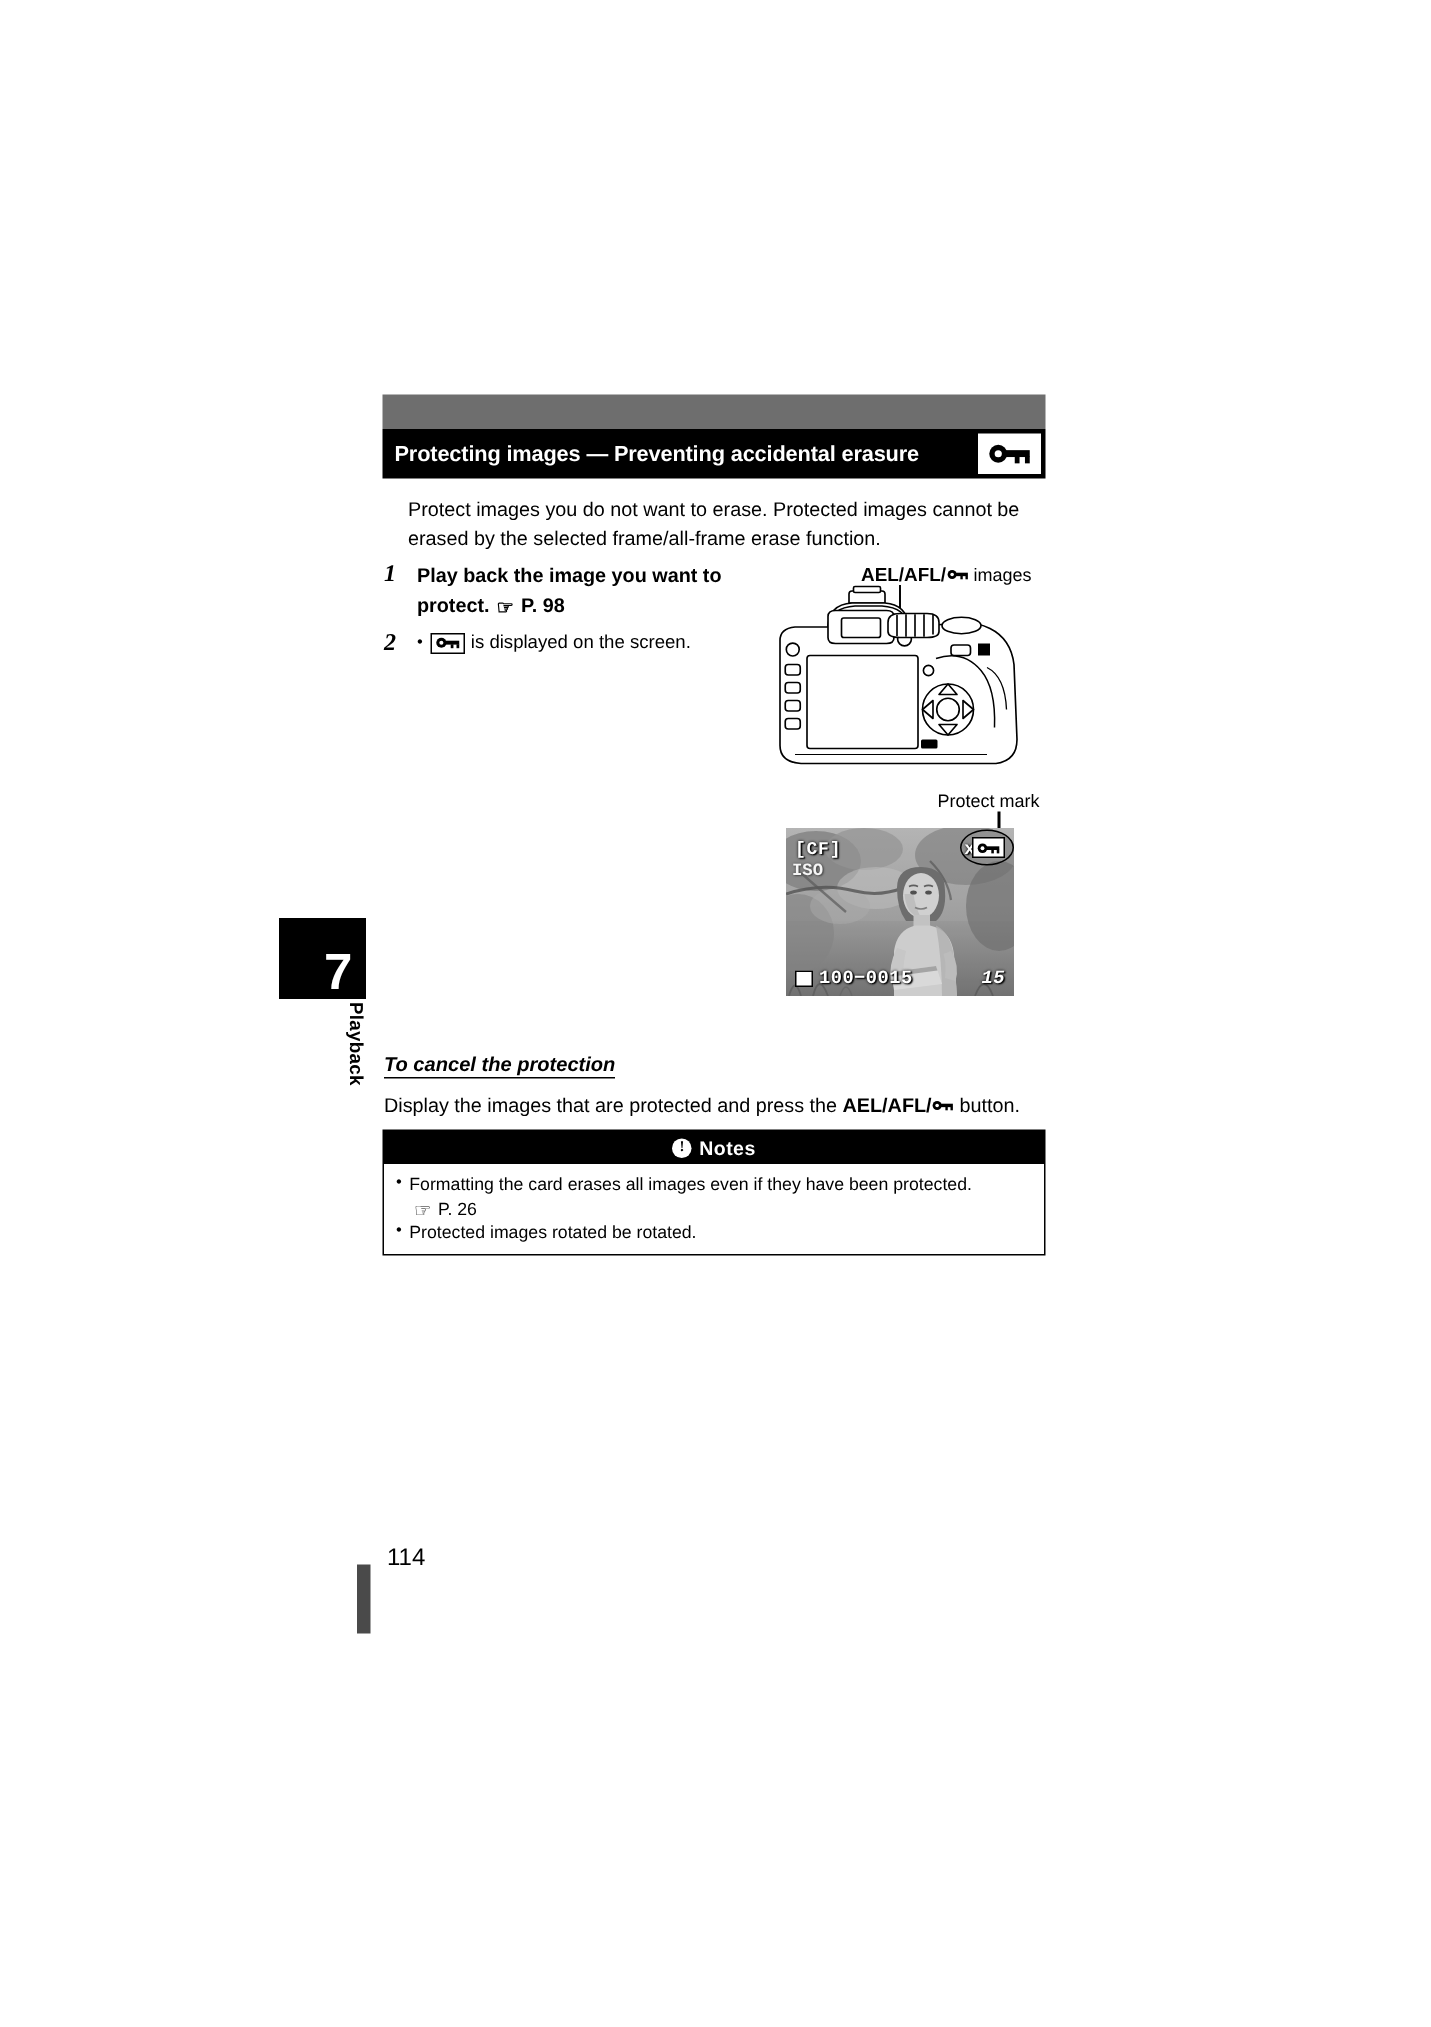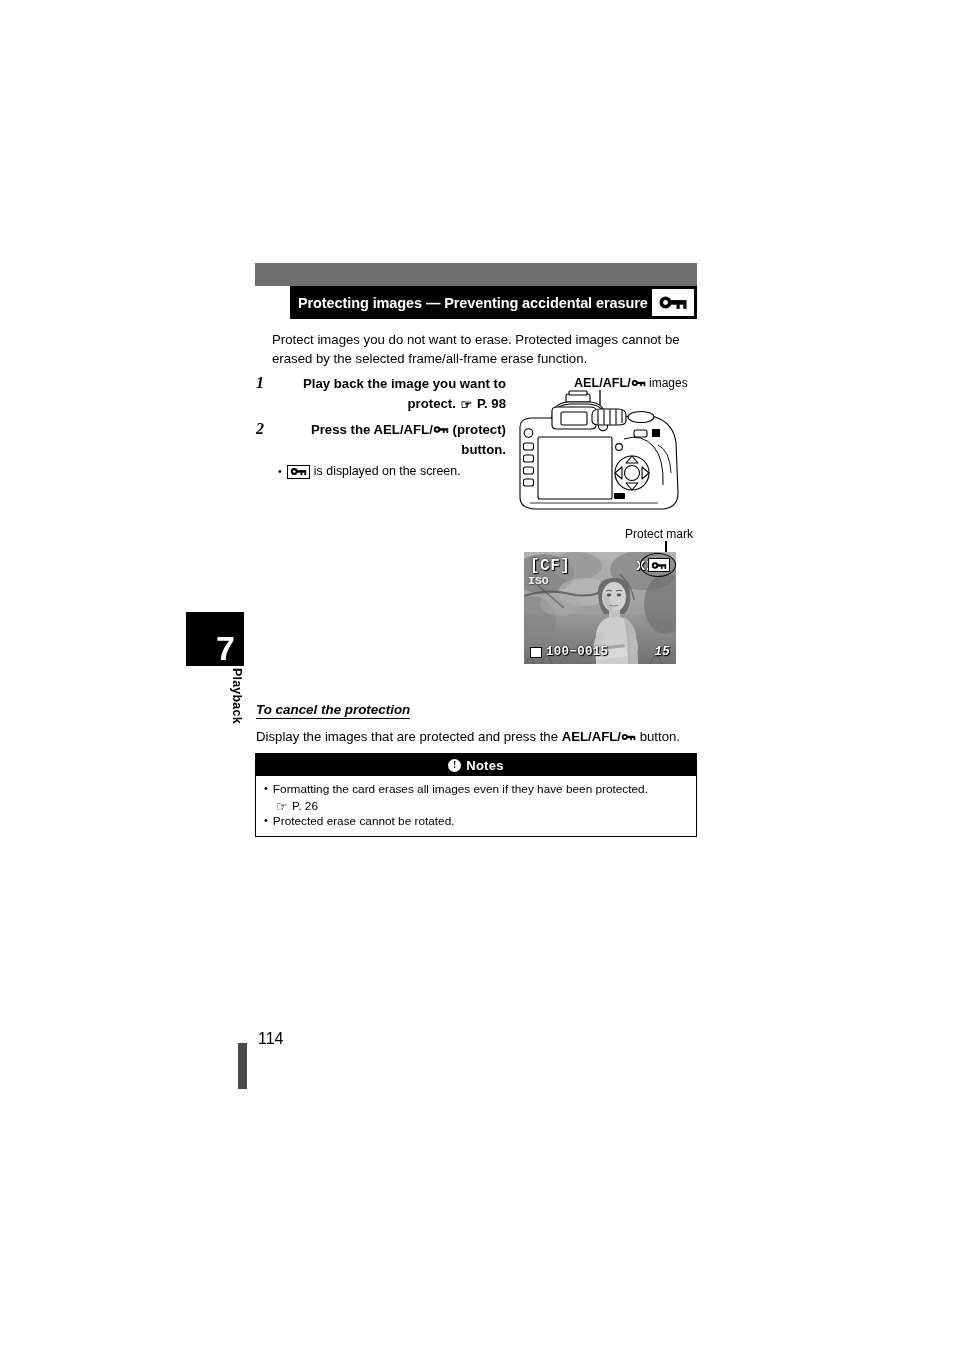--- a/index.html
+++ b/index.html
@@ -66,21 +66,20 @@
   .header-gray {
     height: 23px;
     background: #6e6e6e;
   }
   .header-black {
     height: 33px;
     background: #000;
     position: relative;
     display: flex;
     align-items: center;
-    margin-left: 35px;
   }
   .header-title {
     color: #fff;
     font-size: 14.5px;
     font-weight: bold;
     margin-left: 8px;
     letter-spacing: -0.1px;
     white-space: nowrap;
   }
   .header-keybox {
@@ -128,21 +127,20 @@
     font-size: 16px;
     font-weight: bold;
     font-style: italic;
     font-family: "Liberation Serif", serif;
   }
   .step-body {
     margin-left: 22px;
     font-size: 13.2px;
     font-weight: bold;
     line-height: 19.5px;
-    text-align: right;
   }
   .step-sub {
     margin-left: 22px;
     margin-top: 4px;
     font-size: 12.4px;
     font-weight: normal;
     line-height: 17px;
     display: flex;
     align-items: center;
   }
@@ -207,21 +205,21 @@
     position: absolute;
     inset: 0;
     overflow: hidden;
     background: #8e8e8e;
   }
   .lcd-osd-top {
     position: absolute;
     left: 0; right: 0; top: 6px;
     height: 16px;
     color: #fff;
-    font-size: 16px;
+    font-size: 12px;
     font-weight: bold;
     font-family: "Liberation Mono", monospace;
     letter-spacing: 0.5px;
     display: flex;
     align-items: center;
     padding: 0 6px;
     box-sizing: border-box;
     text-shadow: 0 0 2px #000, 1px 1px 1px #000;
   }
   .osd-cf {
@@ -433,29 +431,20 @@
       <span class="step-num">1</span>
       <div class="step-body">
         <span>Play back the image you want to protect.</span>
         <span class="hand-ref">☞</span>
         <span>P. 98</span>
       </div>
     </div>
 
     <div class="step">
       <span class="step-num">2</span>
-      <div class="step-body">
-        <span>Press the </span><span>AEL/AFL/</span><span><svg width="16" height="11" viewBox="0 0 30 15" style="vertical-align:-1px" aria-hidden="true">
-            <circle cx="7.5" cy="7.5" r="6" fill="#000"></circle>
-            <circle cx="7.5" cy="7.5" r="2.4" fill="#fff"></circle>
-            <rect x="12" y="5.1" width="16.5" height="4.6" fill="#000"></rect>
-            <rect x="18.5" y="9.3" width="3.2" height="4.6" fill="#000"></rect>
-            <rect x="25.3" y="9.3" width="3.2" height="4.6" fill="#000"></rect>
-          </svg></span><span> (protect) button.</span>
-      </div>
       <div class="step-sub">
         <span class="bullet-dot">•</span>
         <span class="inline-keybox">
           <svg width="17" height="9" viewBox="0 0 30 15" aria-hidden="true">
             <circle cx="7.5" cy="7.5" r="6" fill="#000"></circle>
             <circle cx="7.5" cy="7.5" r="2.4" fill="#fff"></circle>
             <rect x="12" y="5.1" width="16.5" height="4.6" fill="#000"></rect>
             <rect x="18.5" y="9.3" width="3.2" height="4.6" fill="#000"></rect>
             <rect x="25.3" y="9.3" width="3.2" height="4.6" fill="#000"></rect>
           </svg>
@@ -648,21 +637,21 @@
       <div class="note-item">
         <span class="bullet-dot">•</span>
         <span>Formatting the card erases all images even if they have been protected.</span>
       </div>
       <div class="note-ref">
         <span class="hand-ref">☞</span>
         <span>P. 26</span>
       </div>
       <div class="note-item">
         <span class="bullet-dot">•</span>
-        <span>Protected erase cannot be rotated.</span>
+        <span>Protected images rotated be rotated.</span>
       </div>
     </div>
   </div>
 
   <div class="footer-bar"></div>
   <div class="page-number">114</div>
 
 </div>
 
 </body></html>

